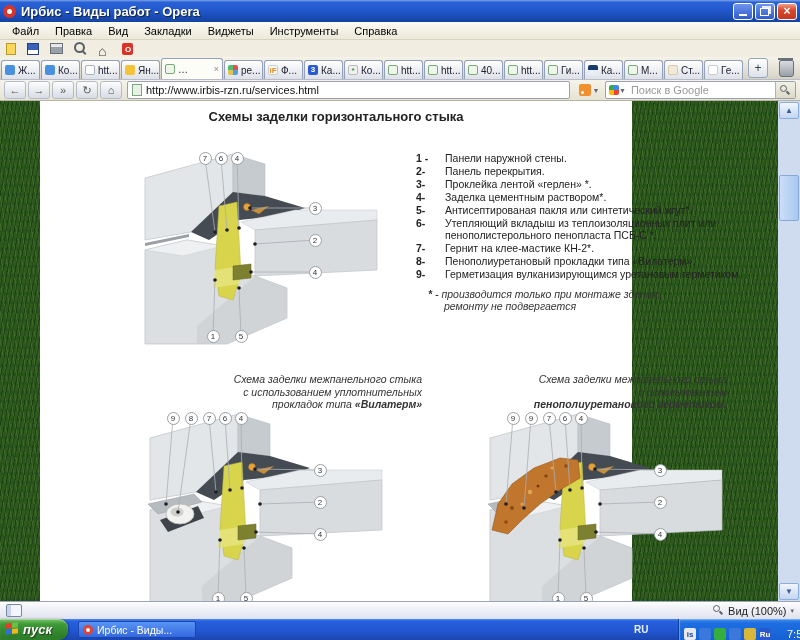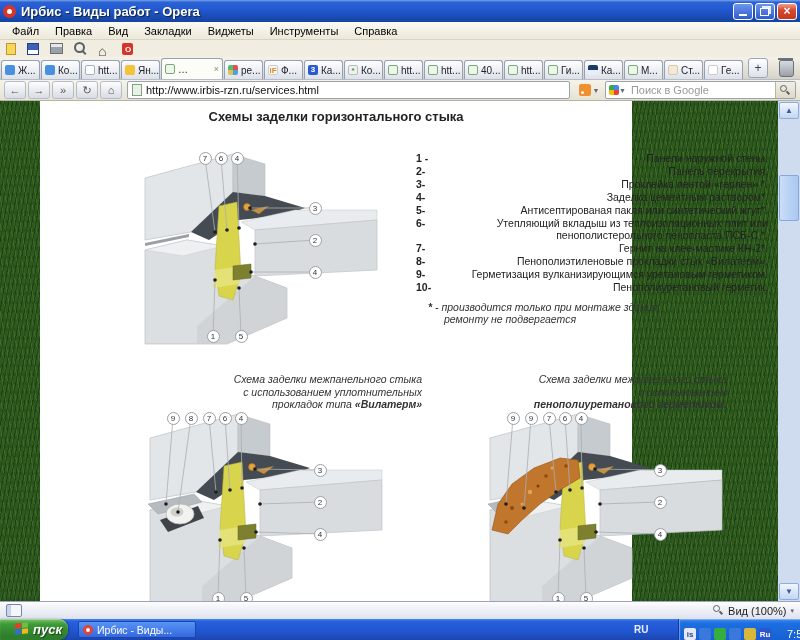--- a/index.html
+++ b/index.html
@@ -97,21 +97,21 @@
   .sb-up{top:1px;} .sb-down{bottom:1px;}
   .sb-thumb{position:absolute;left:1px;top:74px;width:20px;height:46px;background:linear-gradient(90deg,#cadef8,#aac8f0);
     border:1px solid #88a8dc;border-radius:2px;box-sizing:border-box;}
 
   
   .page-title{position:absolute;top:8px;left:0;width:100%;text-align:center;font-size:13px;font-weight:bold;color:#222;}
   .page-subtitle{position:absolute;top:27px;left:69px;font-size:10.5px;font-style:italic;color:#333;}
   .legend{position:absolute;left:376px;top:52px;width:352px;font-size:10.5px;color:#222;line-height:11.8px;}
   .legend-item{display:flex;gap:7px;margin-bottom:1.2px;}
   .legend-item b{width:22px;flex:none;}
-  .legend-item span{flex:1;text-align:right;}
+  .legend-item span{flex:1;}
   .footnote{margin-top:9px;font-style:italic;font-size:10.5px;color:#333;padding-left:12px;}
   .footnote .fn2{padding-left:16px;}
   .caption{position:absolute;top:272px;width:300px;text-align:right;font-size:10.5px;font-style:italic;color:#333;line-height:12.5px;}
   #cap-left{left:82px;} #cap-right{left:387px;}
 
   .diagram{position:absolute;width:260px;height:200px;}
   #diag-top{left:97px;top:47px;}
   #diag-bl{left:102px;top:307px;}
   #diag-br{left:442px;top:307px;}
   .diagram svg.iso{position:absolute;left:0;top:0;}
@@ -125,21 +125,21 @@
   .panel-icon{width:14px;height:11px;border:1px solid #7a86a0;background:linear-gradient(90deg,#c8d4ec 30%,#f4f6fc 30%);border-radius:2px;}
   .sb-right{margin-left:auto;display:flex;align-items:center;gap:4px;}
   .zoom-mag{width:11px;height:11px;position:relative;}
   .zoom-mag::before{content:"";position:absolute;width:5px;height:5px;border:1.5px solid #5a6068;border-radius:50%;left:0;top:0;}
   .zoom-mag::after{content:"";position:absolute;width:1.5px;height:4px;background:#5a6068;left:7px;top:6px;transform:rotate(-45deg);}
 
   
   .taskbar{position:absolute;top:619px;left:0;width:800px;height:21px;
     background:linear-gradient(180deg,#4a86f2 0%,#2660dc 12%,#2155cf 60%,#1c46ae 100%);}
   .startbtn{position:absolute;left:0;top:0;width:68px;height:21px;border-radius:0 9px 9px 0;
-    background:linear-gradient(180deg,#74c364 0%,#3e9a37 25%,#2f7e2b 80%);display:flex;align-items:center;gap:4px;padding-left:15px;
+    background:linear-gradient(180deg,#74c364 0%,#3e9a37 25%,#2f7e2b 80%);display:flex;align-items:center;gap:4px;padding-left:5px;
     box-sizing:border-box;box-shadow:inset 0 1px 1px rgba(255,255,255,.4),1px 0 2px rgba(0,0,0,.3);}
   .startbtn .lbl{color:#fff;font-weight:bold;font-style:italic;font-size:13px;text-shadow:1px 1px 1px rgba(0,0,0,.5);}
   .winflag{width:14px;height:13px;display:grid;grid-template-columns:6px 6px;grid-template-rows:5px 5px;gap:1px;transform:skewY(-6deg);}
   .winflag i{display:block;}
   .winflag i:nth-child(1){background:#e33e2b;} .winflag i:nth-child(2){background:#6fbe44;}
   .winflag i:nth-child(3){background:#2f6fd8;} .winflag i:nth-child(4){background:#f3b71e;}
   .taskbtn{position:absolute;left:78px;top:2px;width:118px;height:17px;background:linear-gradient(#5a94f4,#3468e0);
     border:1px solid #1a46b0;border-radius:2px;color:#fff;font-size:10.5px;display:flex;align-items:center;gap:4px;padding:0 4px;
     box-sizing:border-box;white-space:nowrap;overflow:hidden;}
   .mini-opera{width:10px;height:10px;border-radius:50%;border:3px solid #e04434;background:#fff;box-sizing:border-box;flex:none;}
@@ -376,29 +376,25 @@
           <div class="legend-item">
             <b>6-</b>
             <span>Утепляющий вкладыш из теплоизоляционных плит или пенополистерольного пенопласта ПСБ-С *.</span>
           </div>
           <div class="legend-item">
             <b>7-</b>
             <span>Гернит на клее-мастике КН-2*.</span>
           </div>
           <div class="legend-item">
             <b>8-</b>
-            <span>Пенополиэтиленовые прокладки стык «Вилатерм».</span>
+            <span>Пенополиуретановый прокладки типа «Вилатерм».</span>
           </div>
           <div class="legend-item">
             <b>9-</b>
             <span>Герметизация вулканизирующимся уретановым герметиком.</span>
-          </div>
-          <div class="legend-item">
-            <b>10-</b>
-            <span>Пенополиуретановый герметик.</span>
           </div>
           <div class="footnote">
             <div><b>*</b><span> - производится только при монтаже здания,</span></div>
             <div class="fn2">ремонту не подвергается</div>
           </div>
         </div>
 
       <div class="caption" id="cap-left">
         <div>Схема заделки межпанельного стыка</div>
         <div>с использованием уплотнительных</div>

